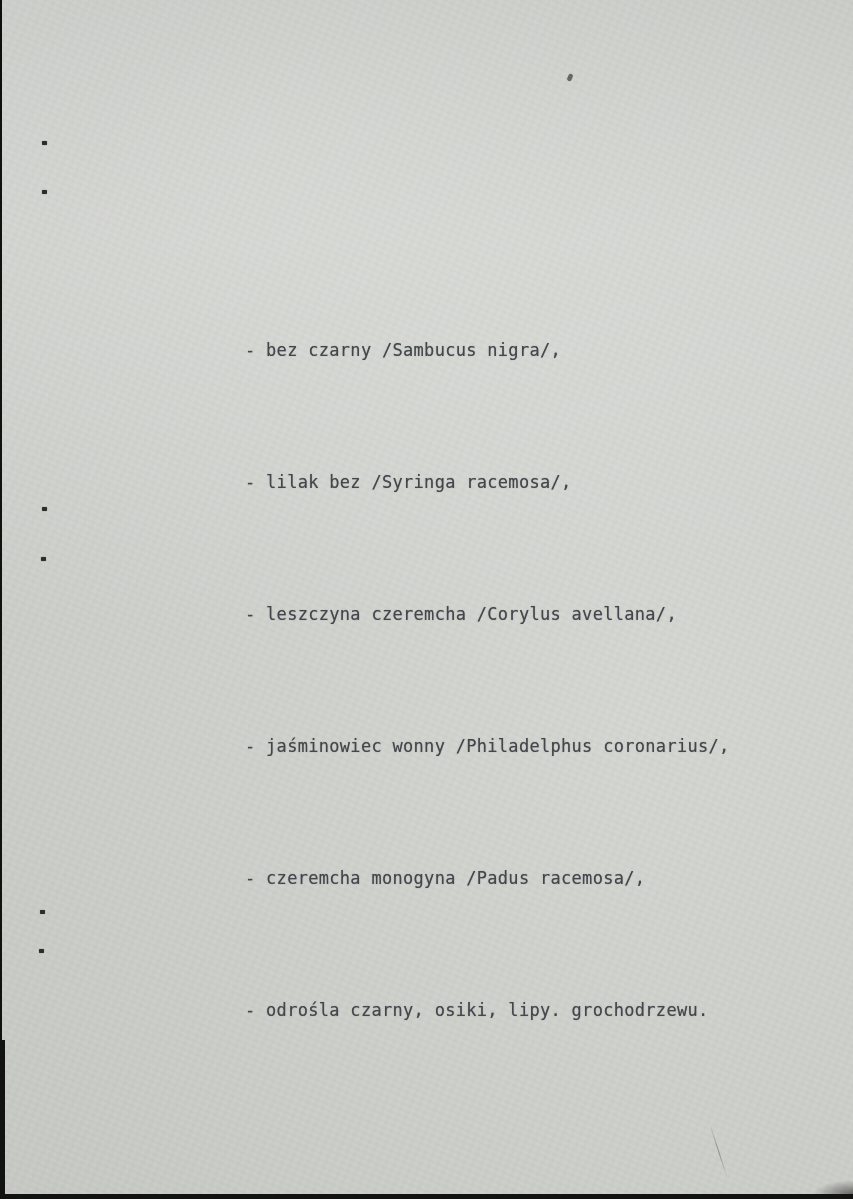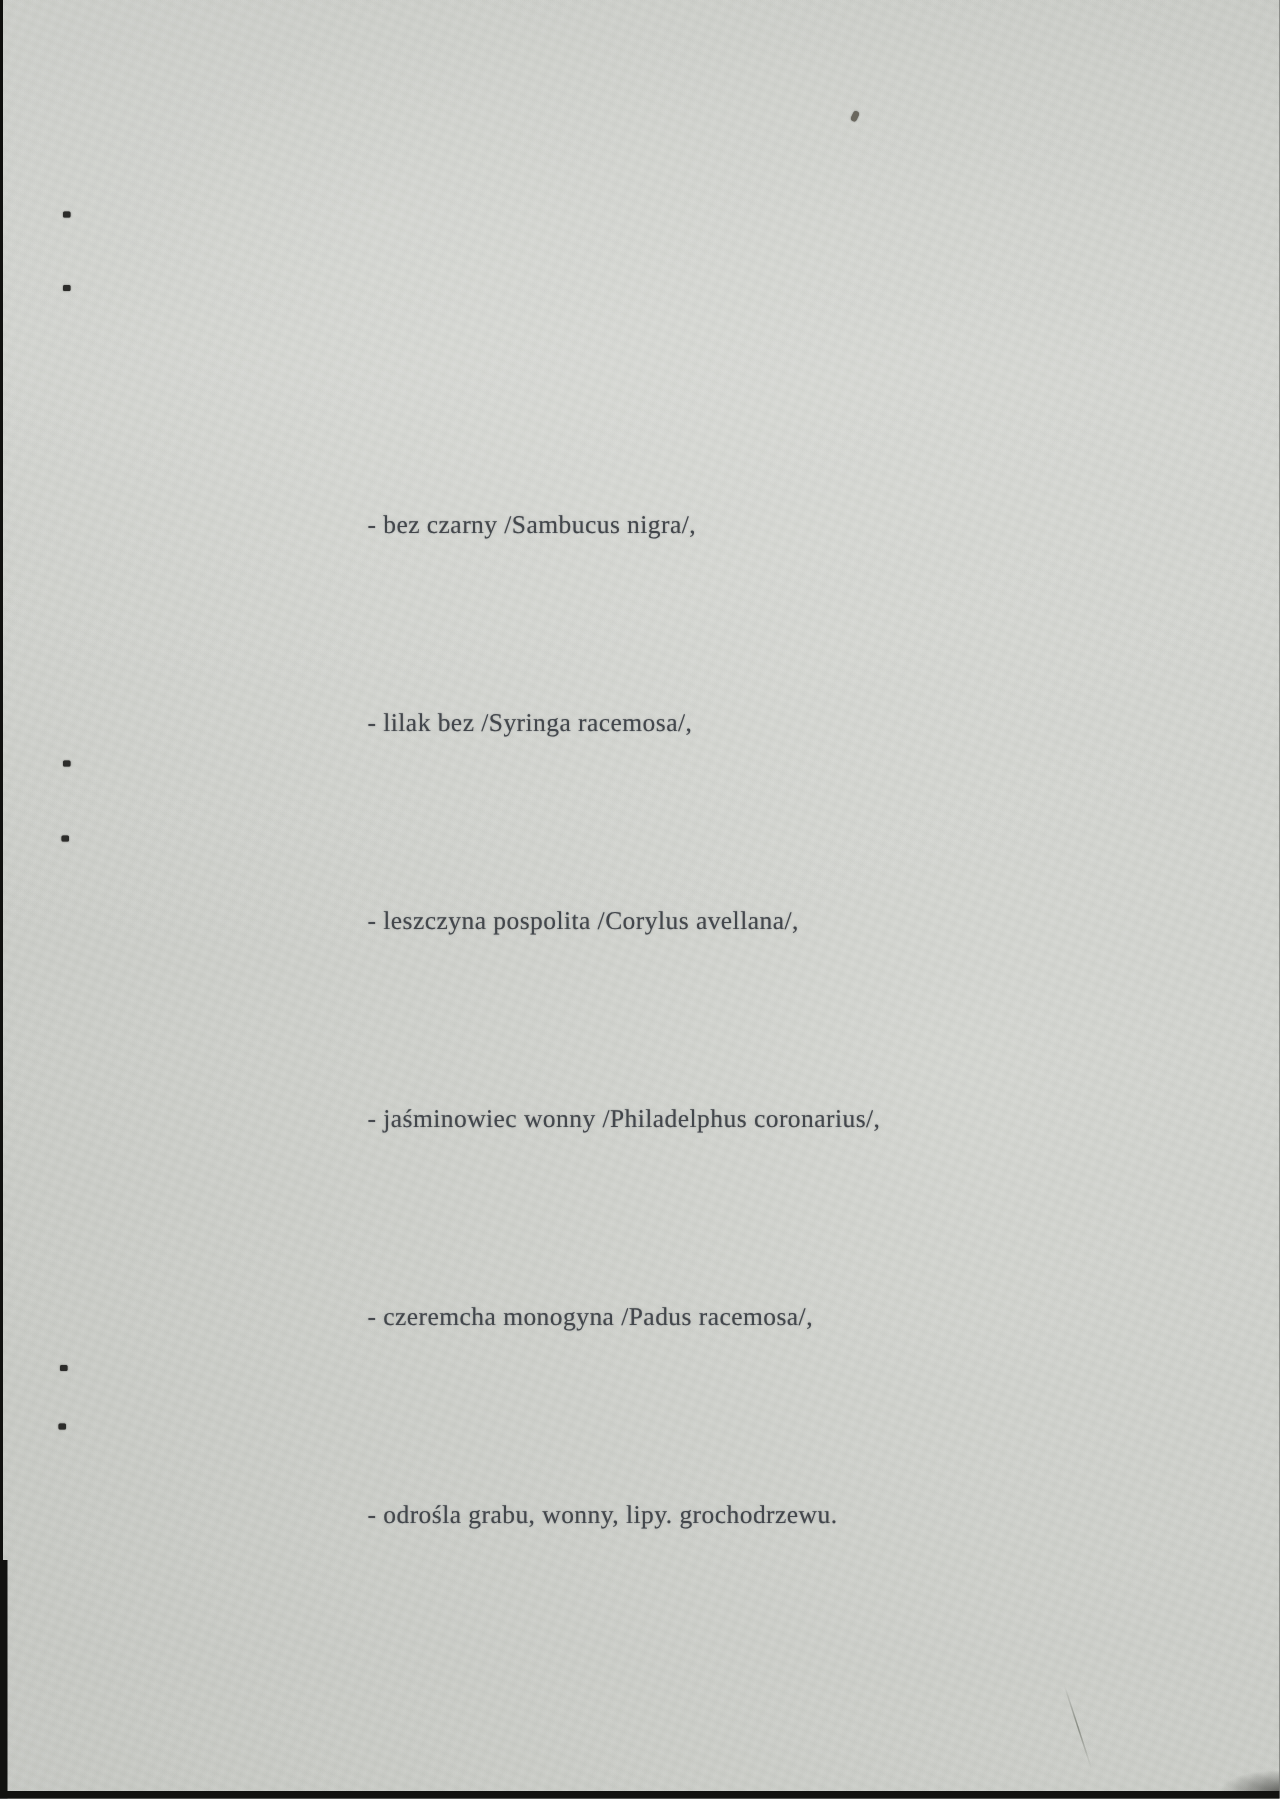--- a/index.html
+++ b/index.html
@@ -54,21 +54,20 @@
     width: 580px;
     color: #43474c;
     font-size: 17px;
     line-height: 44px;
     letter-spacing: 0.3px;
     white-space: pre;
     text-shadow: 0 0 1px rgba(62,66,72,0.55);
   }
   .line {
     height: 44px;
-    font-family: Liberation Serif, serif;
   }
   
   .speck {
     position: absolute;
     width: 5px;
     height: 4px;
     background: #2c2c2a;
     border-radius: 1px;
     box-shadow: 0 0 1px rgba(44,44,42,0.8);
   }
@@ -115,24 +114,24 @@
 </style>
 </head>
 <body>
 
 <div class="paper">
 
   <div class="textblock">
 
     <div class="line">- bez czarny /Sambucus nigra/,</div>
     <div class="line">- lilak bez /Syringa racemosa/,</div>
-    <div class="line">- leszczyna pospolita /Corylus avellana/,</div>
+    <div class="line">- leszczyna czeremcha /Corylus avellana/,</div>
     <div class="line">- jaśminowiec wonny /Philadelphus coronarius/,</div>
     <div class="line">- czeremcha monogyna /Padus racemosa/,</div>
-    <div class="line">- odrośla grabu, wonny, lipy. grochodrzewu.</div>
+    <div class="line">- odrośla czarny, osiki, lipy. grochodrzewu.</div>
 
     
     
     
 
     
     
     
     
 

